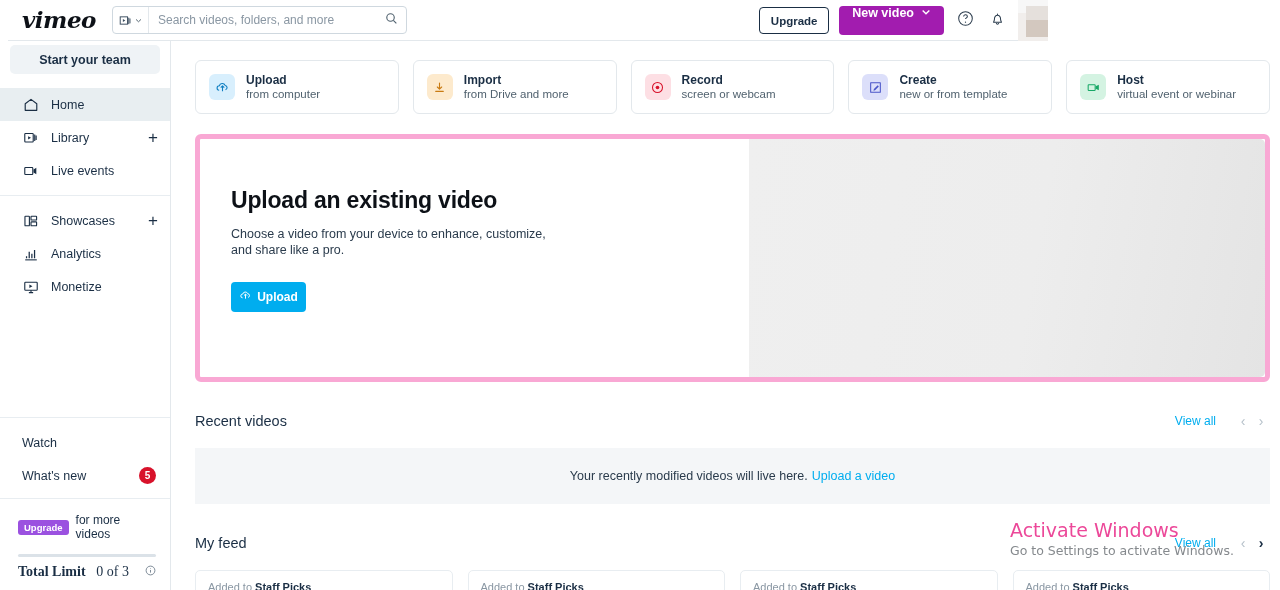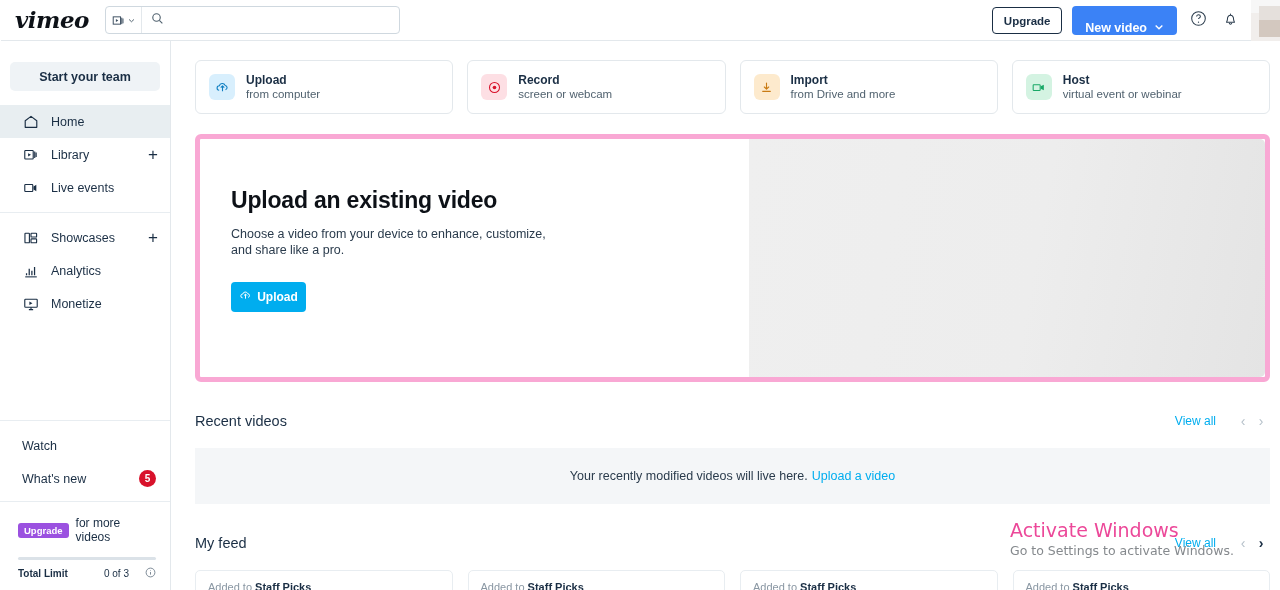--- a/index.html
+++ b/index.html
@@ -7,21 +7,21 @@
     width: 1280px; height: 590px;
     overflow: hidden;
     font-family: "Liberation Sans", sans-serif;
     background: #fff;
     color: #1a2e44;
   }
   .app { position: relative; width: 1280px; height: 590px; }
 
   
   .topbar {
-    position: absolute; top: 0; left: 1px; width: 1280px; height: 41px;
+    position: absolute; top: 0; left: 8px; width: 1040px; height: 41px;
     background: #fff; border-bottom: 1px solid #e3e8ec;
     display: flex; align-items: center;
   }
   .logo {
     margin-left: 14px; width: 72px; height: 22px;
     font-family: "DejaVu Serif", serif;
     font-weight: 700; font-style: italic; font-size: 23px;
     line-height: 21px; color: #0d1117; letter-spacing: -0.5px;
   }
   .searchwrap {
@@ -48,23 +48,23 @@
     position: absolute; right: 0; top: 0; height: 41px;
     display: flex; align-items: center; gap: 10px; padding-right: 0px;
   }
   .btn-upgrade {
     width: 70px; height: 27px; border: 1px solid #1a2e44; border-radius: 4px;
     background: #fff; font-family: "Liberation Sans", sans-serif;
     font-size: 11.5px; font-weight: 700; color: #1a2e44; cursor: pointer;
   }
   .btn-newvideo {
     height: 29px; padding: 0 13px; border: none; border-radius: 4px;
-    background: #3b82f6; color: #fff; font-family: "Liberation Sans", sans-serif;
+    background: #a21caf; color: #fff; font-family: "Liberation Sans", sans-serif;
     font-size: 12.5px; font-weight: 700; cursor: pointer;
-    display: flex; align-items: flex-end; gap: 7px;
+    display: flex; align-items: flex-start; gap: 7px;
   }
   .icon-btn {
     width: 22px; height: 22px; display: flex; align-items: center;
     justify-content: center; cursor: pointer;
   }
   .avatar {
     width: 30px; height: 41px; cursor: pointer;
     background:
       linear-gradient(to bottom, #f7f7f7 0%, #f7f7f7 32%, #f1eeec 32%, #f1eeec 100%),
       #ded5ce;
@@ -74,21 +74,21 @@
     content:""; position:absolute; left:8px; top:6px; right:0; bottom:4px;
     background: linear-gradient(to bottom,#e5e0dc 0%,#e5e0dc 45%,#d3c8bf 45%,#d3c8bf 100%);
   }
 
   
   .sidebar {
     position: absolute; top: 41px; left: 0; width: 171px; height: 549px;
     background: #fff; border-right: 1px solid #e3e8ec;
   }
   .team-btn {
-    margin: 21px 10px 0 10px; height: 29px; border-radius: 5px;
+    margin: 4px 10px 0 10px; height: 29px; border-radius: 5px;
     background: #eff3f6; display: flex; align-items: center;
     justify-content: center; cursor: pointer;
     font-size: 12.5px; font-weight: 700; color: #1a2e44;
   }
   .nav-group { padding: 8px 0; }
   .nav-div { border-top: 1px solid #e8edf1; }
   .nav-item {
     height: 33px; display: flex; align-items: center;
     padding: 0 12px 0 22px; cursor: pointer; position: relative;
   }
@@ -118,21 +118,21 @@
   .limitbox { border-top: 1px solid #e8edf1; padding: 14px 14px 10px 18px; }
   .limitrow { display: flex; align-items: center; gap: 7px; }
   .pill-upgrade {
     background: #9b51e0; color: #fff; font-size: 9.5px; font-weight: 700;
     border-radius: 3px; padding: 2px 6px; cursor: pointer;
   }
   .limit-txt { font-size: 12px; color: #1a2e44; }
   .bar { margin-top: 13px; height: 3px; border-radius: 2px; background: #dbe2e8; }
   .limit-foot {
     margin-top: 7px; display: flex; align-items: center;
-    font-size: 10px; font-weight: 700; color: #1a2e44;
+    font-size: 14px; font-weight: 700; color: #1a2e44; font-family: Liberation Serif, serif;
   }
   .limit-foot .ct { flex: 1; }
   .limit-foot .vv { font-weight: 400; margin-right: 16px; }
 
   
   .main {
     position: absolute; top: 41px; left: 171px;
     width: 1109px; height: 549px; background: #fff; overflow: hidden;
   }
   .cards {
@@ -223,20 +223,21 @@
               <path d="M12 4.5v8M13.5 5.5v6"></path>
             <path d="M4.8 6.3l3 1.7-3 1.7z" fill="#3d4f61" stroke="none"></path>
           </svg>
         </span>
         <span>
           <svg width="7" height="7" viewBox="0 0 10 10" fill="none" stroke="#51626f" stroke-width="1.4">
             <path d="M1.5 3.5L5 6.8l3.5-3.3"></path>
           </svg>
         </span>
       </div>
+      <input class="search-input" type="text" placeholder="Search videos, folders, and more" style="">
       <div class="search-go">
         <span>
           <svg width="13" height="13" viewBox="0 0 16 16" fill="none" stroke="#51626f" stroke-width="1.4">
             <circle cx="6.8" cy="6.8" r="4.6"></circle>
               <path d="M10.3 10.3L14 14"></path>
           </svg>
         </span>
       </div>
     </div>
 
@@ -389,45 +390,57 @@
             <path d="M9 13.4V7.2M6.9 9.1L9 7l2.1 2.1"></path>
           </svg>
         </span>
         <div>
           <div class="card-t">Upload</div>
           <div class="card-s">from computer</div>
         </div>
       </div>
 
       <div class="card">
+        <span class="card-ico" style="background:#fdeacd">
+          <svg width="15" height="15" viewBox="0 0 18 18" fill="none" stroke="#c97b13" stroke-width="1.35" stroke-linecap="round" stroke-linejoin="round">
+            <path d="M9 3.6v7.2M6.4 8.4L9 11l2.6-2.6"></path>
+              <path d="M4.4 13.6h9.2"></path>
+          </svg>
+        </span>
+        <div>
+          <div class="card-t">Import</div>
+          <div class="card-s">from Drive and more</div>
+        </div>
+      </div>
+
+      <div class="card">
         <span class="card-ico" style="background:#fddfe4">
           <svg width="15" height="15" viewBox="0 0 18 18" fill="none" stroke="#d8122b" stroke-width="1.25">
             <circle cx="9" cy="9" r="6"></circle>
               <circle cx="9" cy="9" r="2.2" fill="#d8122b" stroke="none"></circle>
           </svg>
         </span>
         <div>
           <div class="card-t">Record</div>
           <div class="card-s">screen or webcam</div>
         </div>
       </div>
 
       <div class="card">
-        <span class="card-ico" style="background:#fdeacd">
-          <svg width="15" height="15" viewBox="0 0 18 18" fill="none" stroke="#c97b13" stroke-width="1.35" stroke-linecap="round" stroke-linejoin="round">
-            <path d="M9 3.6v7.2M6.4 8.4L9 11l2.6-2.6"></path>
-              <path d="M4.4 13.6h9.2"></path>
+        <span class="card-ico" style="background:#dcdffa">
+          <svg width="15" height="15" viewBox="0 0 18 18" fill="none" stroke="#4a55c8" stroke-width="1.25" stroke-linejoin="round">
+            <path d="M3.2 3.4h11.6v11.2H3.2z" rx="1"></path>
+            <path d="M11.6 6.3l-4.5 4.5-.6 2 2-.6 4.5-4.5z" fill="#4a55c8" stroke="none"></path>
           </svg>
         </span>
         <div>
-          <div class="card-t">Import</div>
-          <div class="card-s">from Drive and more</div>
-        </div>
-      </div>
-
+          <div class="card-t">Create</div>
+          <div class="card-s">new or from template</div>
+        </div>
+      </div>
 
       <div class="card">
         <span class="card-ico" style="background:#d4f3e2">
           <svg width="15" height="15" viewBox="0 0 18 18" fill="none" stroke="#17a866" stroke-width="1.25">
             <rect x="2.6" y="5.6" width="8.4" height="6.9" rx="0.8"></rect>
             <path d="M11.6 7.6l3.8-1.9v6.7l-3.8-1.9z" fill="#17a866" stroke="none"></path>
           </svg>
         </span>
         <div>
           <div class="card-t">Host</div>

